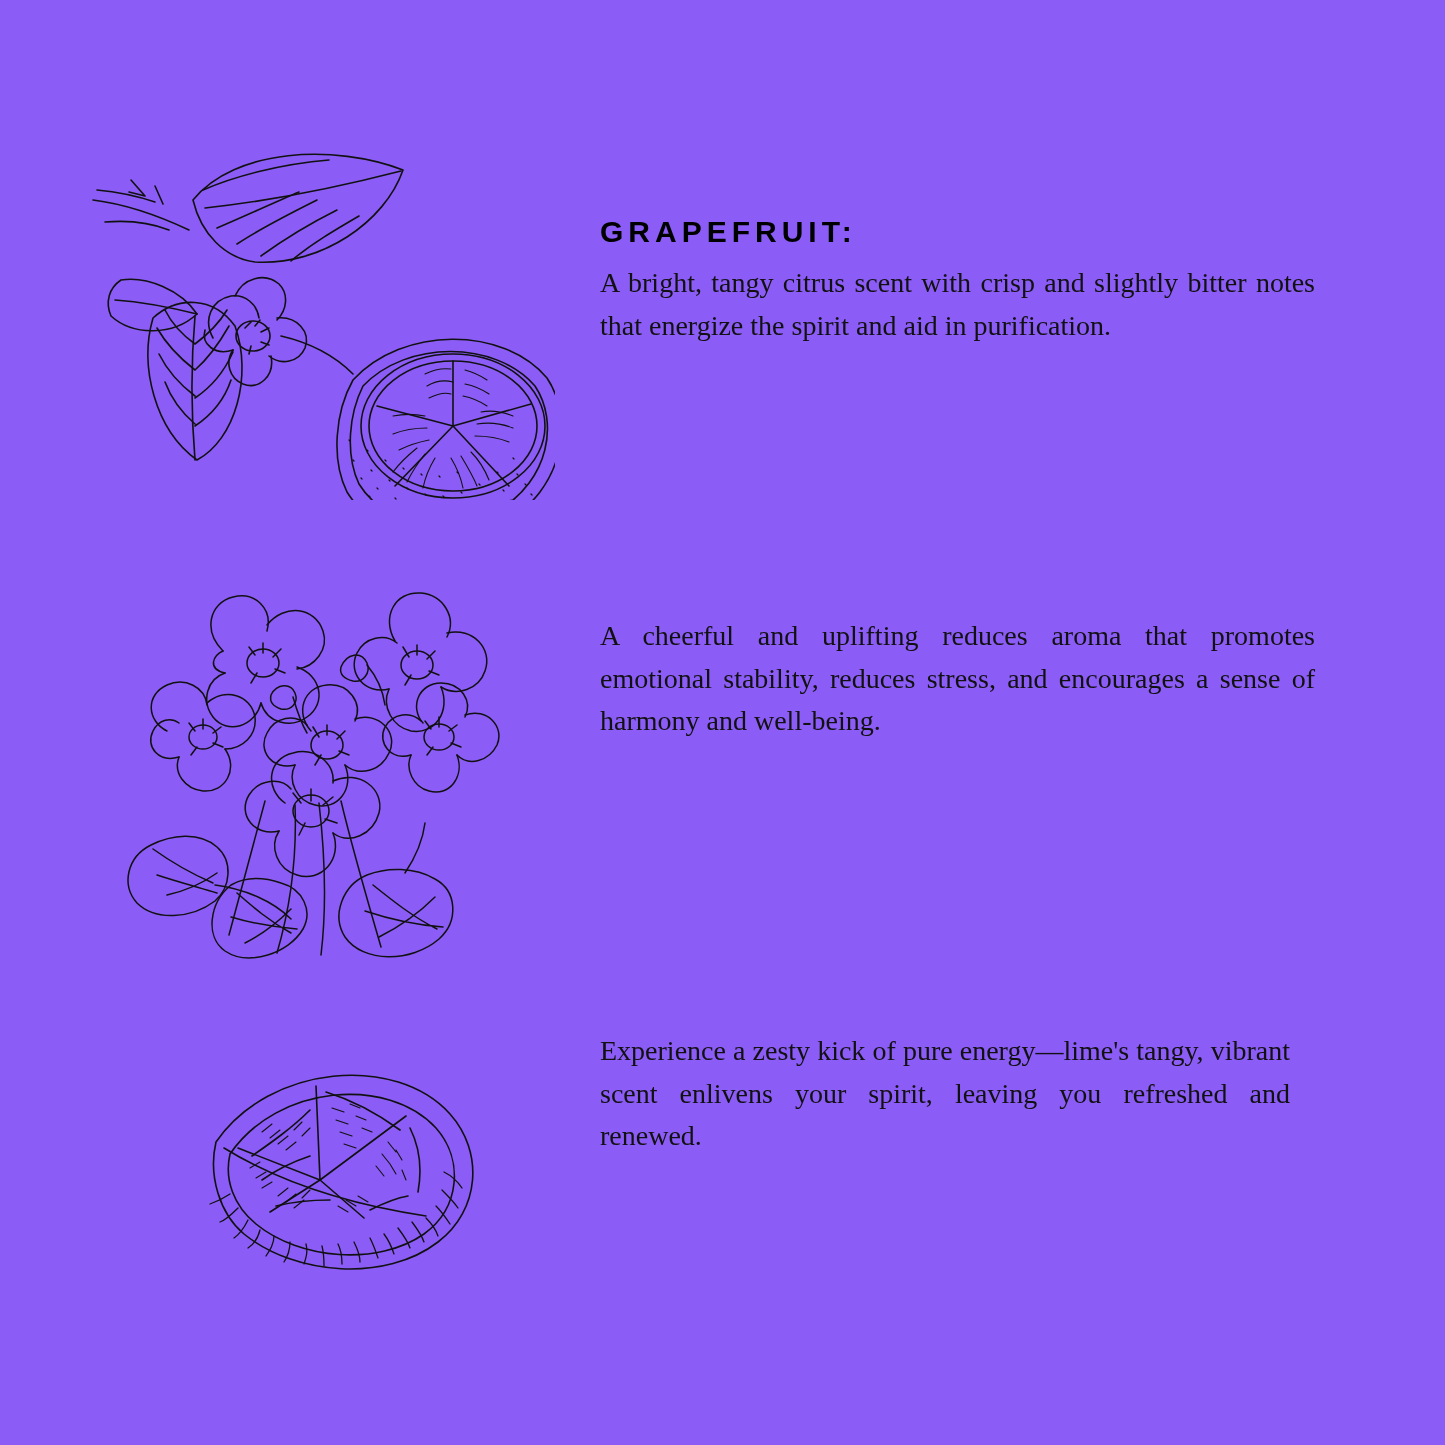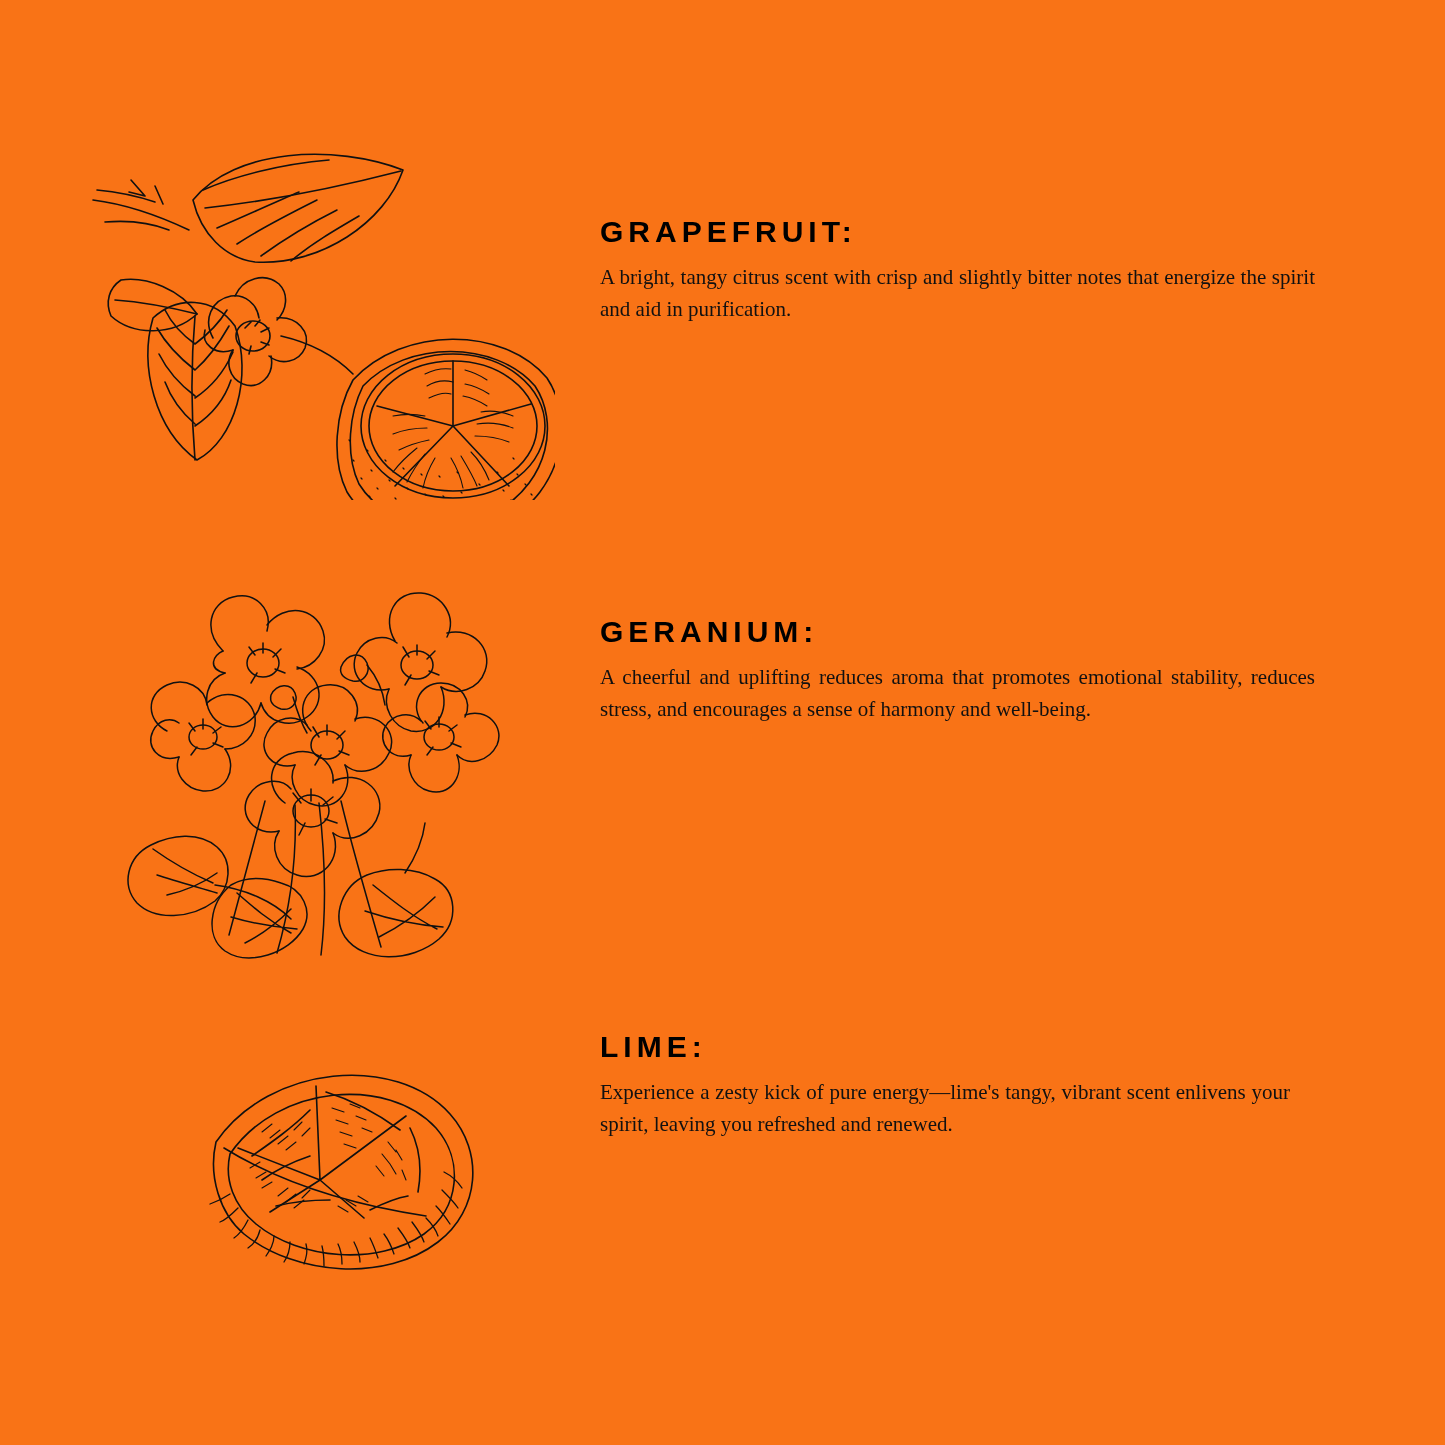--- a/index.html
+++ b/index.html
@@ -11,21 +11,21 @@
     width: 1445px;
     height: 1445px;
     font-family: "Liberation Serif", serif;
     color: #111111;
     overflow: hidden;
   }
   .page {
     position: relative;
     width: 1445px;
     height: 1445px;
-    background: #f97316;
+    background: #8b5cf6;
   }
   .ingredient-row {
     position: absolute;
     display: flex;
     align-items: flex-start;
     left: 60px;
     width: 1330px;
   }
   #row-0 { top: 130px; }
   #row-1 { top: 555px; }
@@ -53,21 +53,21 @@
     font-family: "Liberation Sans", sans-serif;
     font-weight: 700;
     font-size: 30px;
     letter-spacing: 5px;
     color: #000000;
     margin: 0 0 14px 0;
     line-height: 1.1;
   }
   .ingredient-desc {
     font-family: "Liberation Serif", serif;
-    font-size: 21px;
+    font-size: 28px;
     line-height: 1.52;
     color: #111111;
     margin: 0;
     text-align: justify;
     width: 715px;
   }
   #row-2 .ingredient-desc { width: 690px; }
 </style>
 </head>
 <body>
@@ -203,21 +203,20 @@
           <ellipse cx="206" cy="256" rx="18" ry="16"></ellipse>
           <path d="M196 248 L188 238 M206 246 L206 234 M218 250 L228 242 M220 264 L232 268 M200 268 L194 280"></path>
         </g>
 
         <path d="M236 112 C242 98, 256 96, 262 108 C266 118, 258 128, 248 126 C240 124, 234 120, 236 112 Z"></path>
         <path d="M166 140 C172 128, 186 128, 190 138 C194 148, 186 156, 176 154 C170 152, 164 148, 166 140 Z"></path>
         <path d="M262 110 C272 122, 278 136, 280 150 M188 142 C192 156, 196 168, 202 178"></path>
       </svg>
     </div>
     <div class="text-block">
-      <h2 class="ingredient-title">GERANIUM:</h2>
       <p class="ingredient-desc">A cheerful and uplifting reduces aroma that promotes emotional stability, reduces stress, and encourages a sense of harmony and well-being.</p>
     </div>
   </div>
 
   <div class="ingredient-row" id="row-2">
     <div class="illustration">
       <svg width="400" height="280" viewBox="0 0 400 280" fill="none" stroke="#111" stroke-width="1.6" stroke-linecap="round" stroke-linejoin="round">
 
         <path d="M96 122 C150 44, 276 34, 330 94 C364 132, 360 190, 318 222 C266 262, 176 256, 124 214 C100 194, 88 156, 96 122 Z"></path>
 
@@ -238,18 +237,17 @@
           <path d="M130 148 l10 -6 M136 158 l10 -6 M142 168 l10 -6"></path>
         </g>
 
         <g stroke-width="1.3">
           <path d="M306 198 C312 204, 316 210, 318 216 M292 202 C298 210, 302 216, 304 222 M278 208 C284 216, 288 222, 290 228 M264 214 C270 222, 272 228, 274 234 M250 218 C254 226, 256 232, 258 238 M234 222 C238 230, 240 236, 240 242 M218 224 C222 232, 222 238, 222 244 M202 226 C204 234, 204 240, 204 246 M186 224 C188 232, 186 238, 184 244 M170 222 C170 230, 168 236, 164 242 M154 216 C154 224, 150 230, 146 236 M140 210 C138 218, 134 224, 128 228 M128 200 C124 208, 120 214, 114 218 M118 188 C112 194, 106 200, 100 202 M110 174 C104 178, 96 182, 90 184"></path>
           <path d="M316 186 C322 192, 326 198, 330 204 M322 170 C328 176, 334 182, 338 188 M324 152 C332 156, 338 162, 342 168"></path>
         </g>
       </svg>
     </div>
     <div class="text-block">
-      <h2 class="ingredient-title">LIME:</h2>
       <p class="ingredient-desc">Experience a zesty kick of pure energy—lime's tangy, vibrant scent enlivens your spirit, leaving you refreshed and renewed.</p>
     </div>
   </div>
 
 </div>
 
 </body></html>

